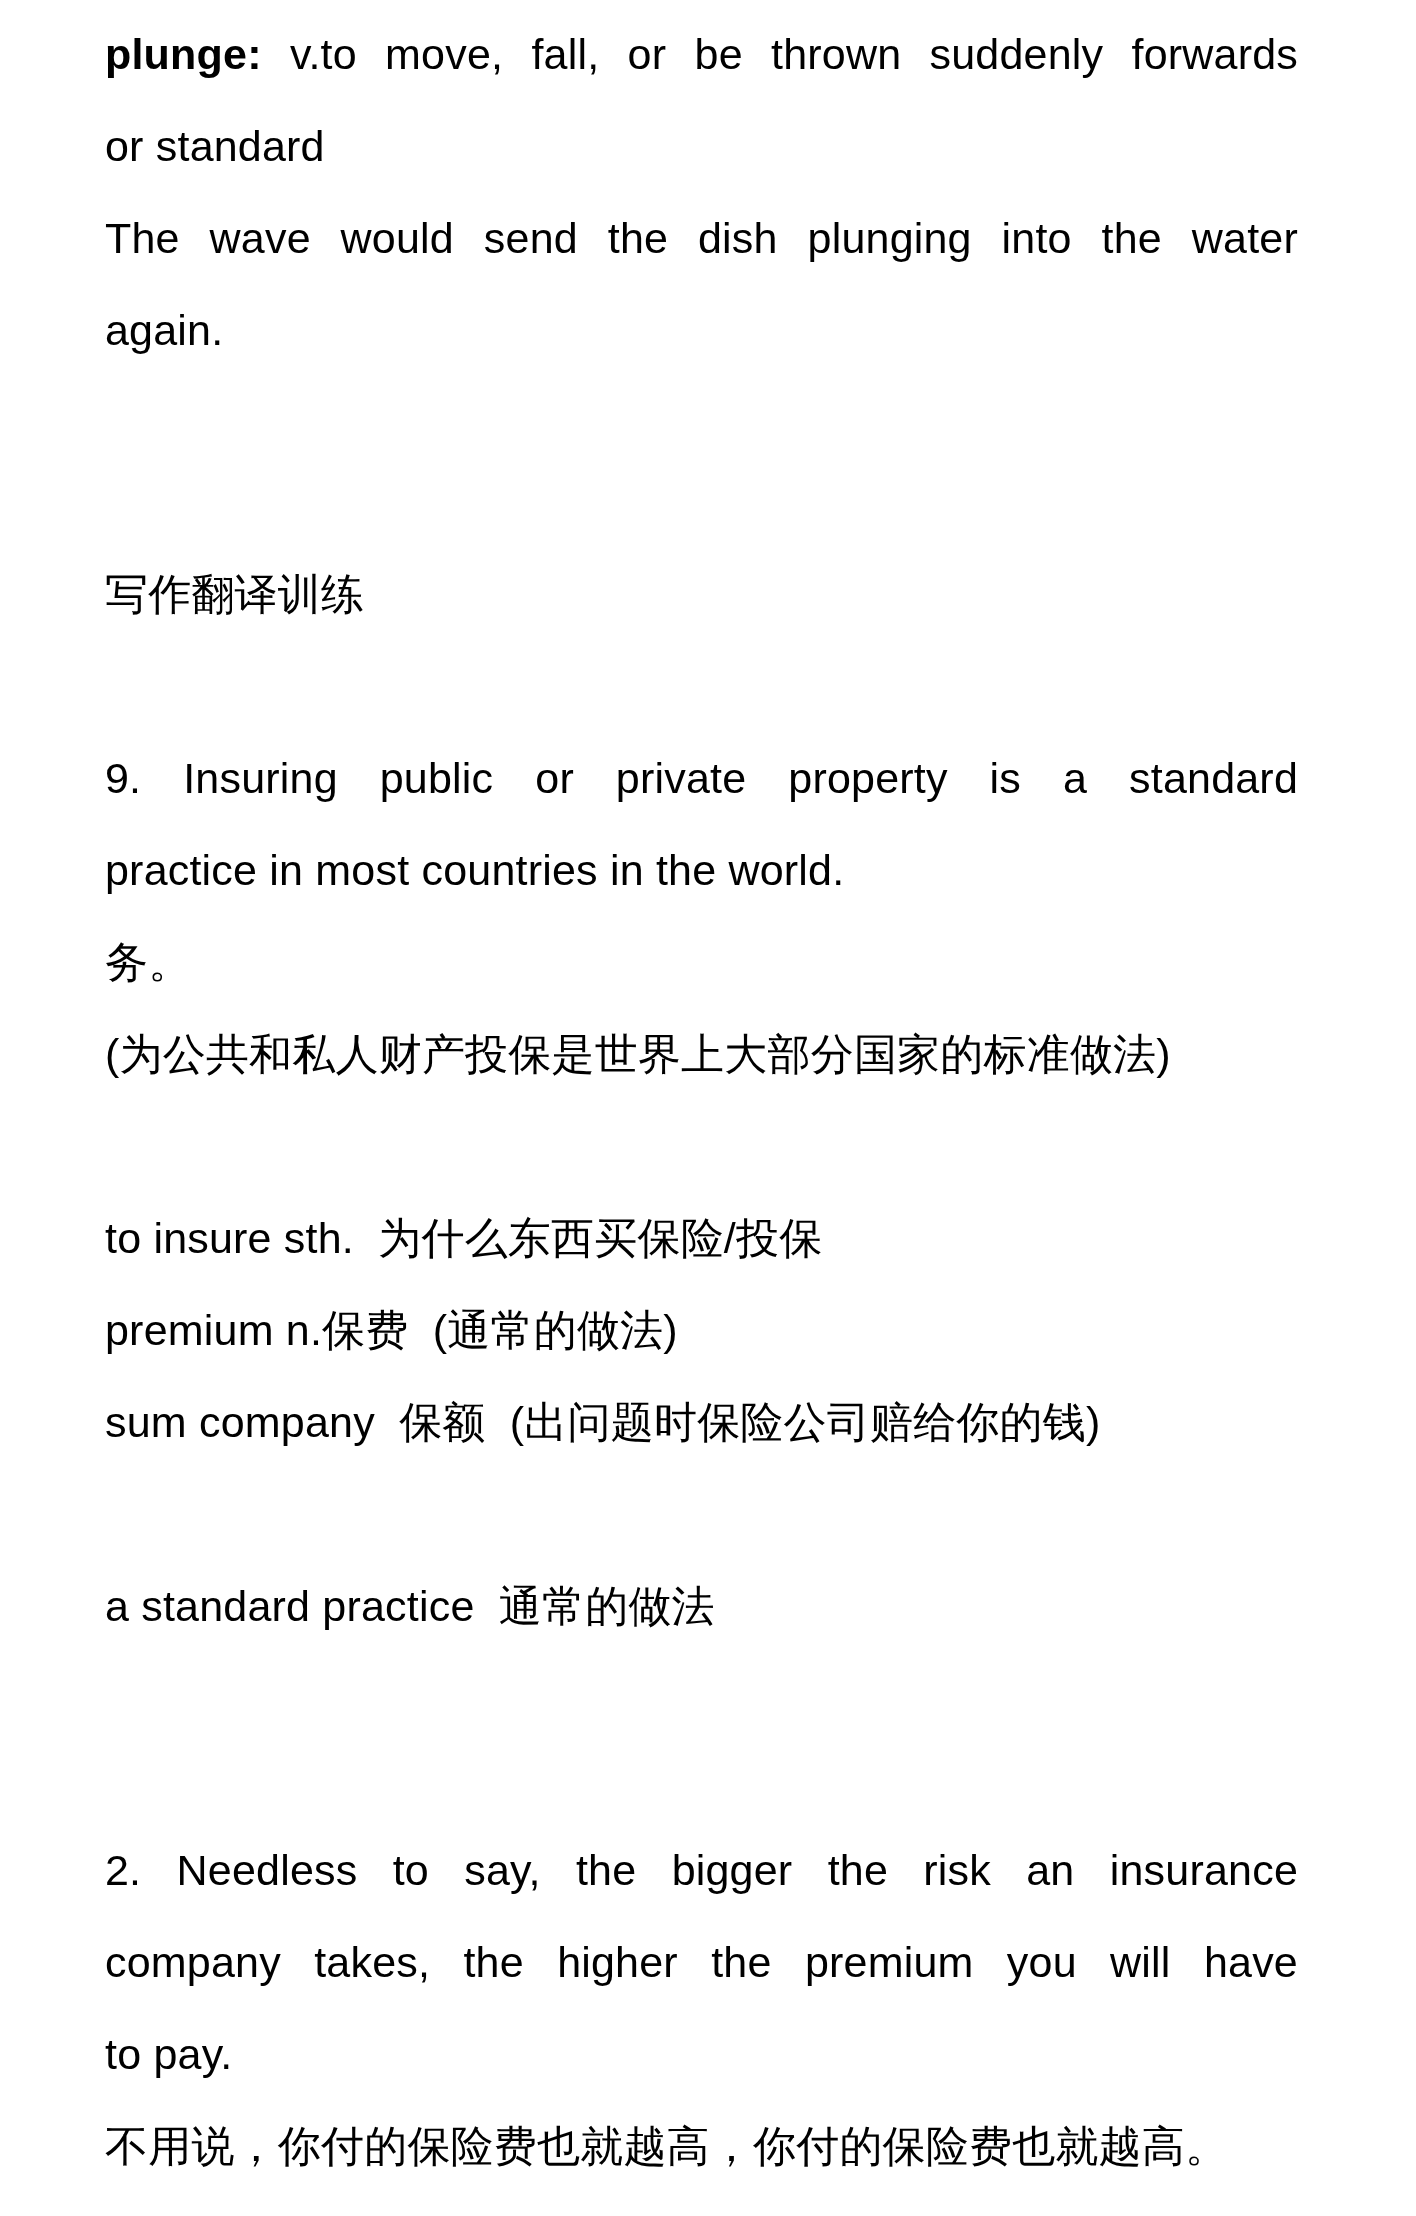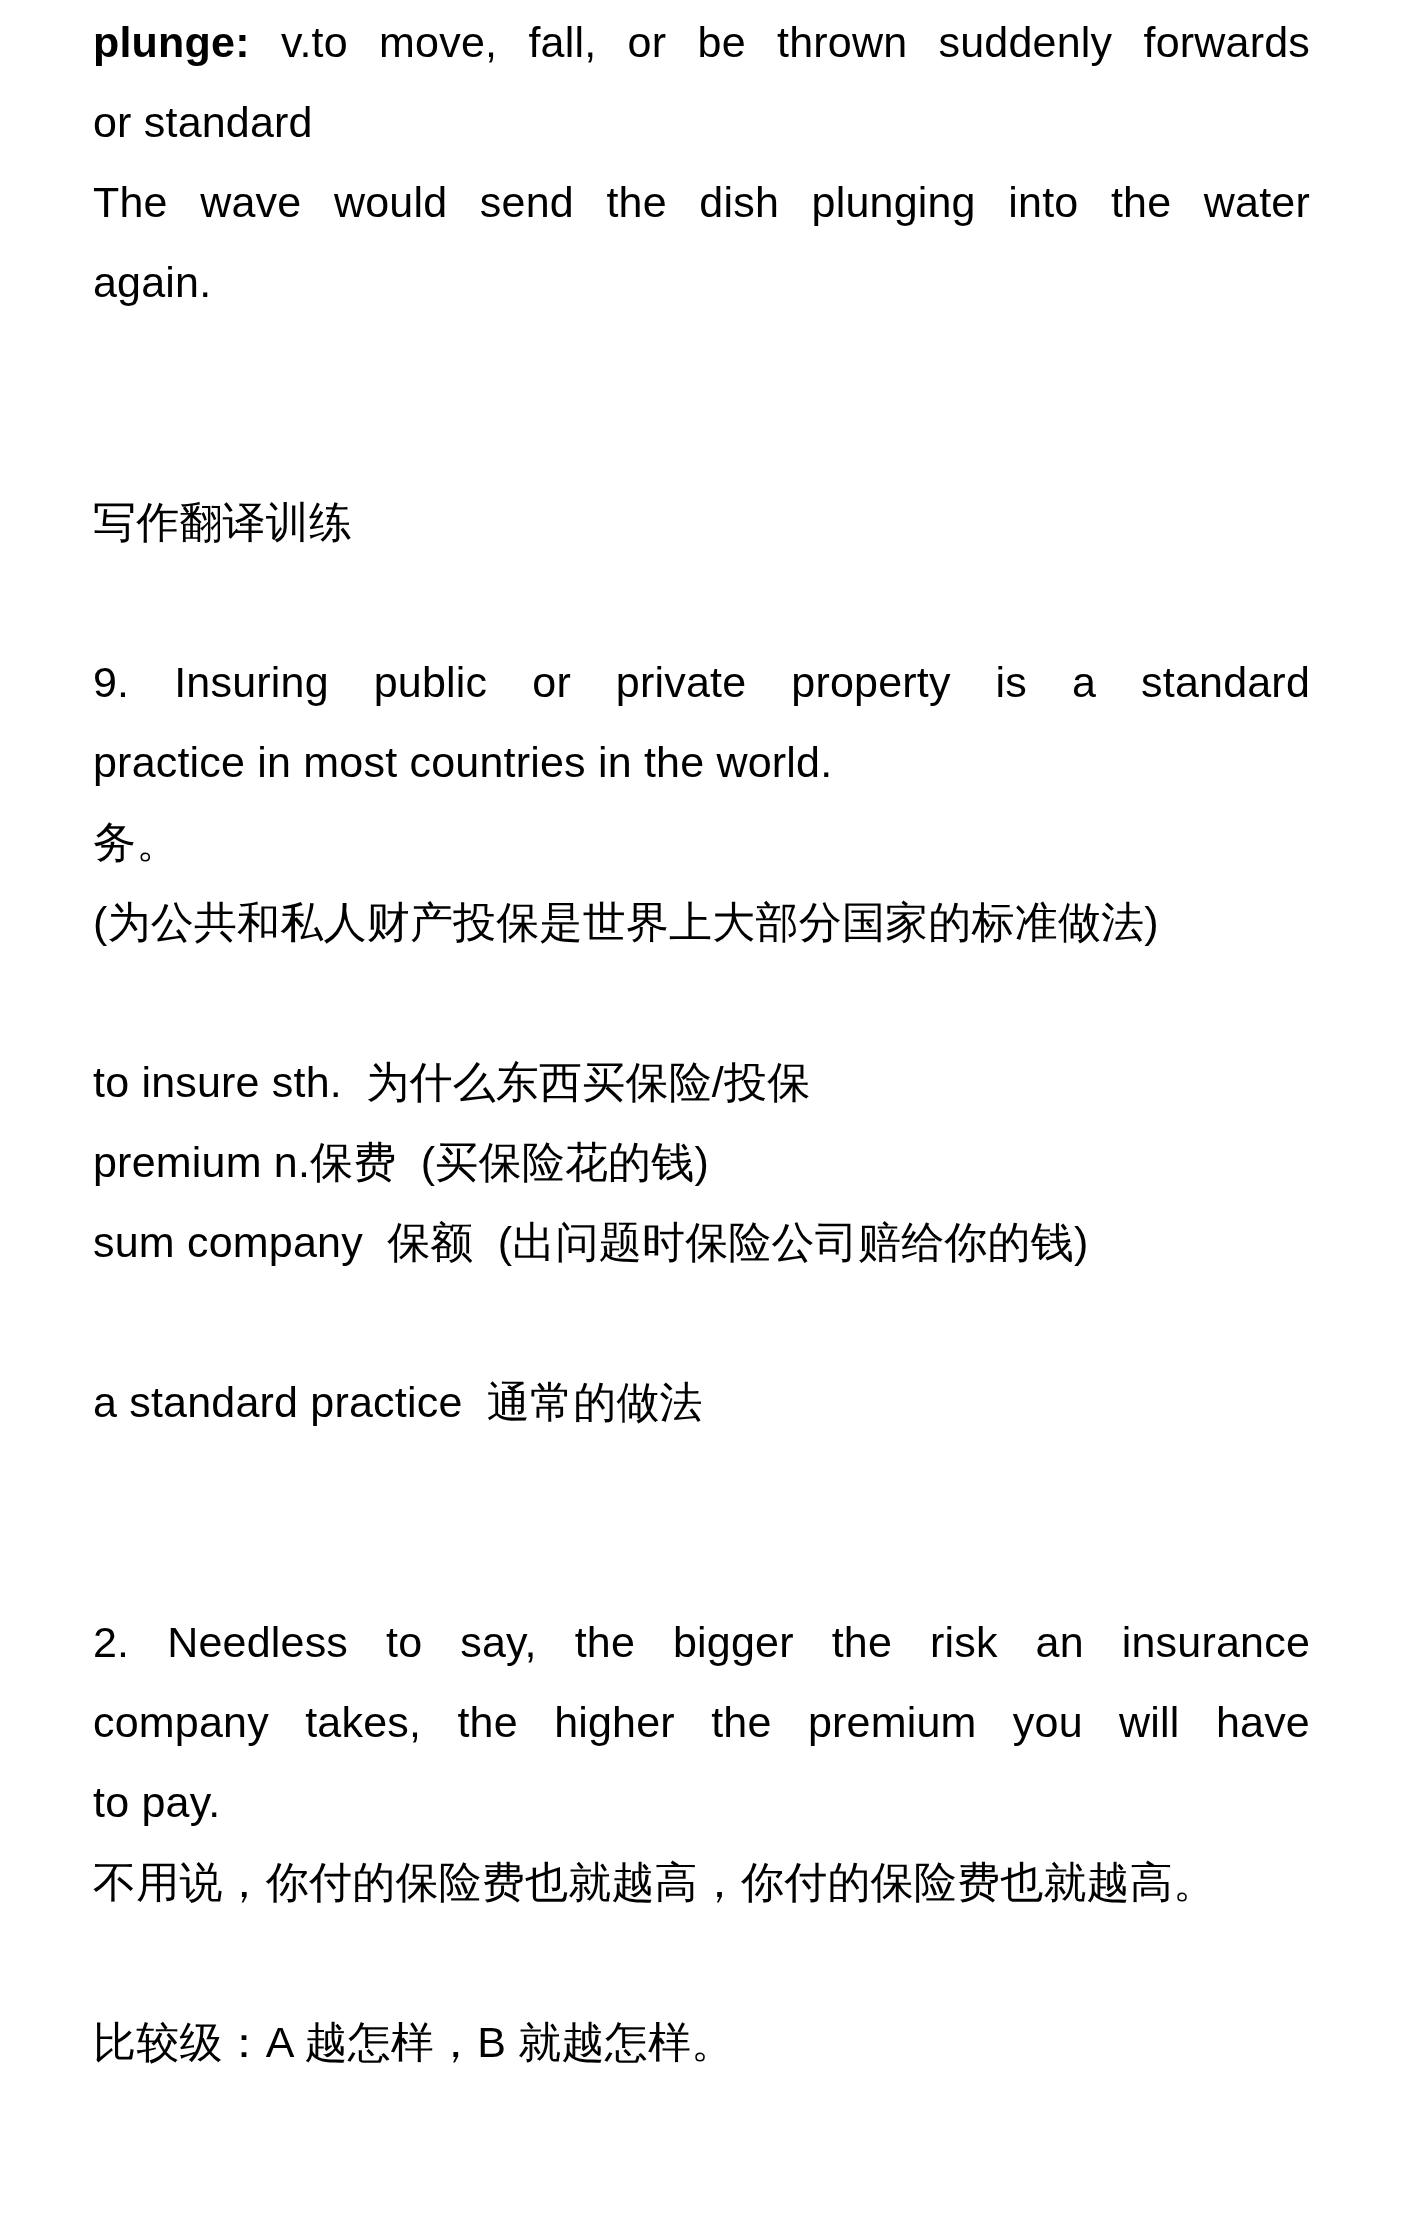--- a/index.html
+++ b/index.html
@@ -17,21 +17,21 @@
   .doc {
     box-sizing: border-box;
     width: 1416px;
     height: 2216px;
     padding: 2px 106px 0 93px;
     font-size: 43px;
     line-height: 80px;
     letter-spacing: 0.2px;
   }
   .ln {
-    margin: 0;
+    margin: 12px;
     white-space: pre-wrap;
   }
   
   .just {
     text-align: justify;
     text-align-last: justify;
   }
   .b { font-weight: 400; }
   .term { font-weight: 700; }
   .sp1 { height: 80px; }
@@ -54,21 +54,21 @@
   <div class="sp1"></div>
 
   <p class="ln b just">9. Insuring public or private property is a standard</p>
   <p class="ln b">practice in most countries in the world.</p>
   <p class="ln b">务。</p>
   <p class="ln b">(为公共和私人财产投保是世界上大部分国家的标准做法)</p>
 
   <div class="sp1"></div>
 
   <p class="ln">to insure sth.  为什么东西买保险/投保</p>
-  <p class="ln">premium n.保费  (买保险花的钱)</p>
+  <p class="ln">premium n.保费  (通常的做法)</p>
   <p class="ln">sum company  保额  (出问题时保险公司赔给你的钱)</p>
 
   <div class="sp1"></div>
 
   <p class="ln">a standard practice  通常的做法</p>
 
   <div class="sp2"></div>
 
   <p class="ln b just">2. Needless to say, the bigger the risk an insurance</p>
   <p class="ln b just">company takes, the higher the premium you will have</p>

